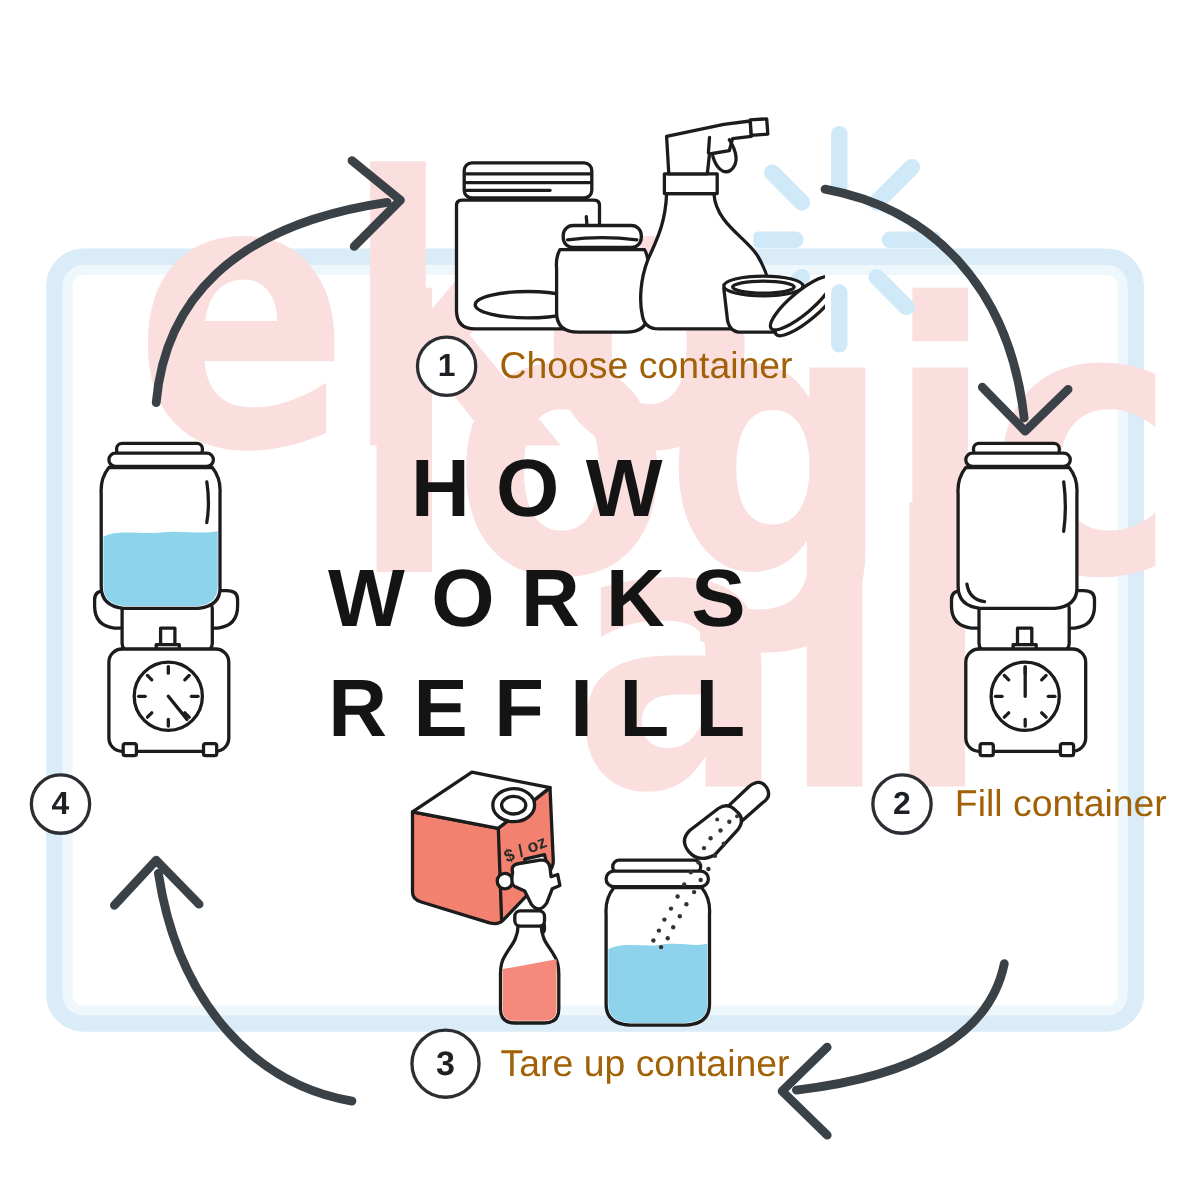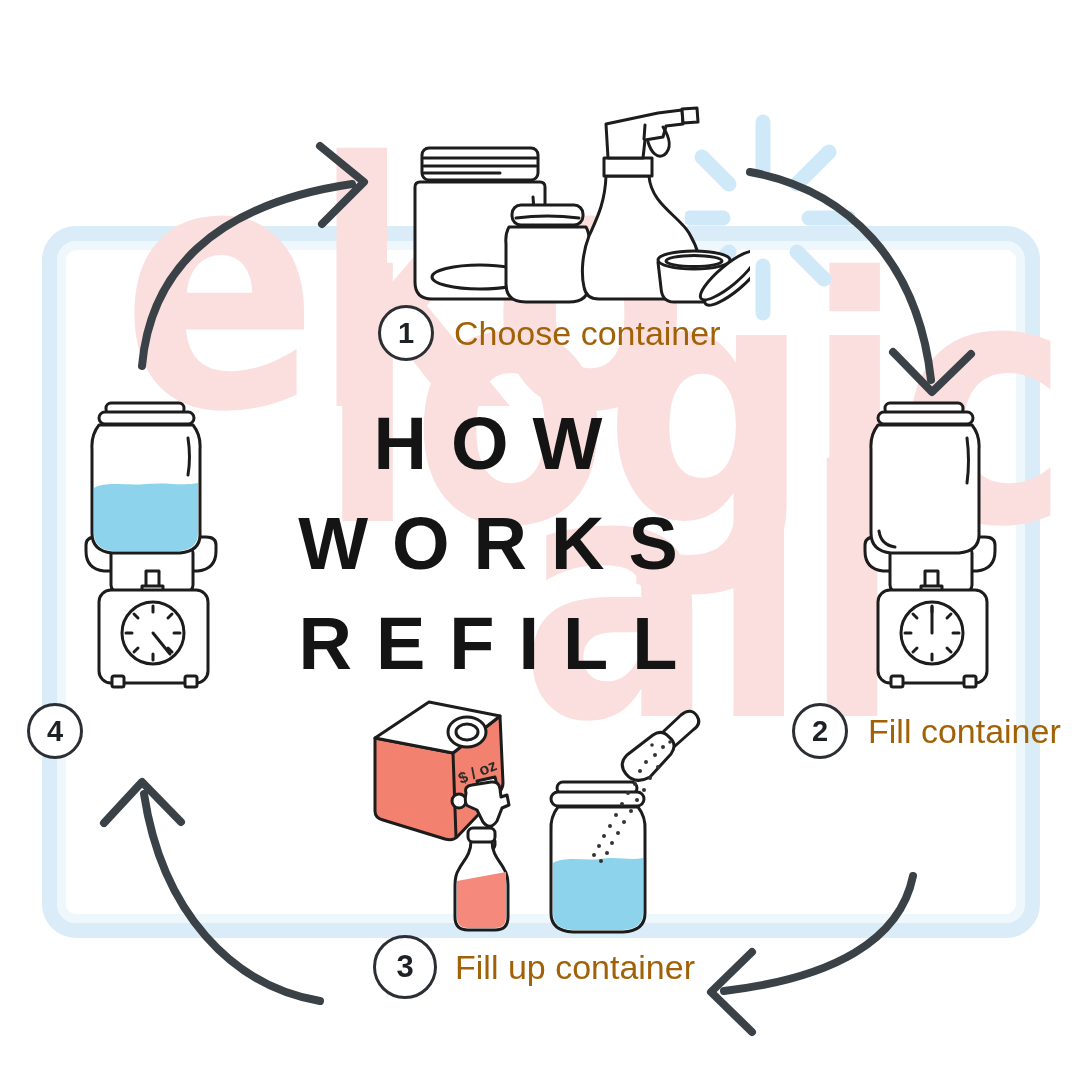--- a/index.html
+++ b/index.html
@@ -261,19 +261,19 @@
   <div class="step-row row1">
     <div class="badge">1</div>
     <div class="step-label">Choose container</div>
   </div>
   <div class="step-row row2">
     <div class="badge">2</div>
     <div class="step-label">Fill container</div>
   </div>
   <div class="step-row row3">
     <div class="badge big">3</div>
-    <div class="step-label">Fill up container</div>
+    <div class="step-label">Tare up container</div>
   </div>
   <div class="step-row row4">
     <div class="badge">4</div>
   </div>
 
 </div>
 
 </body></html>

